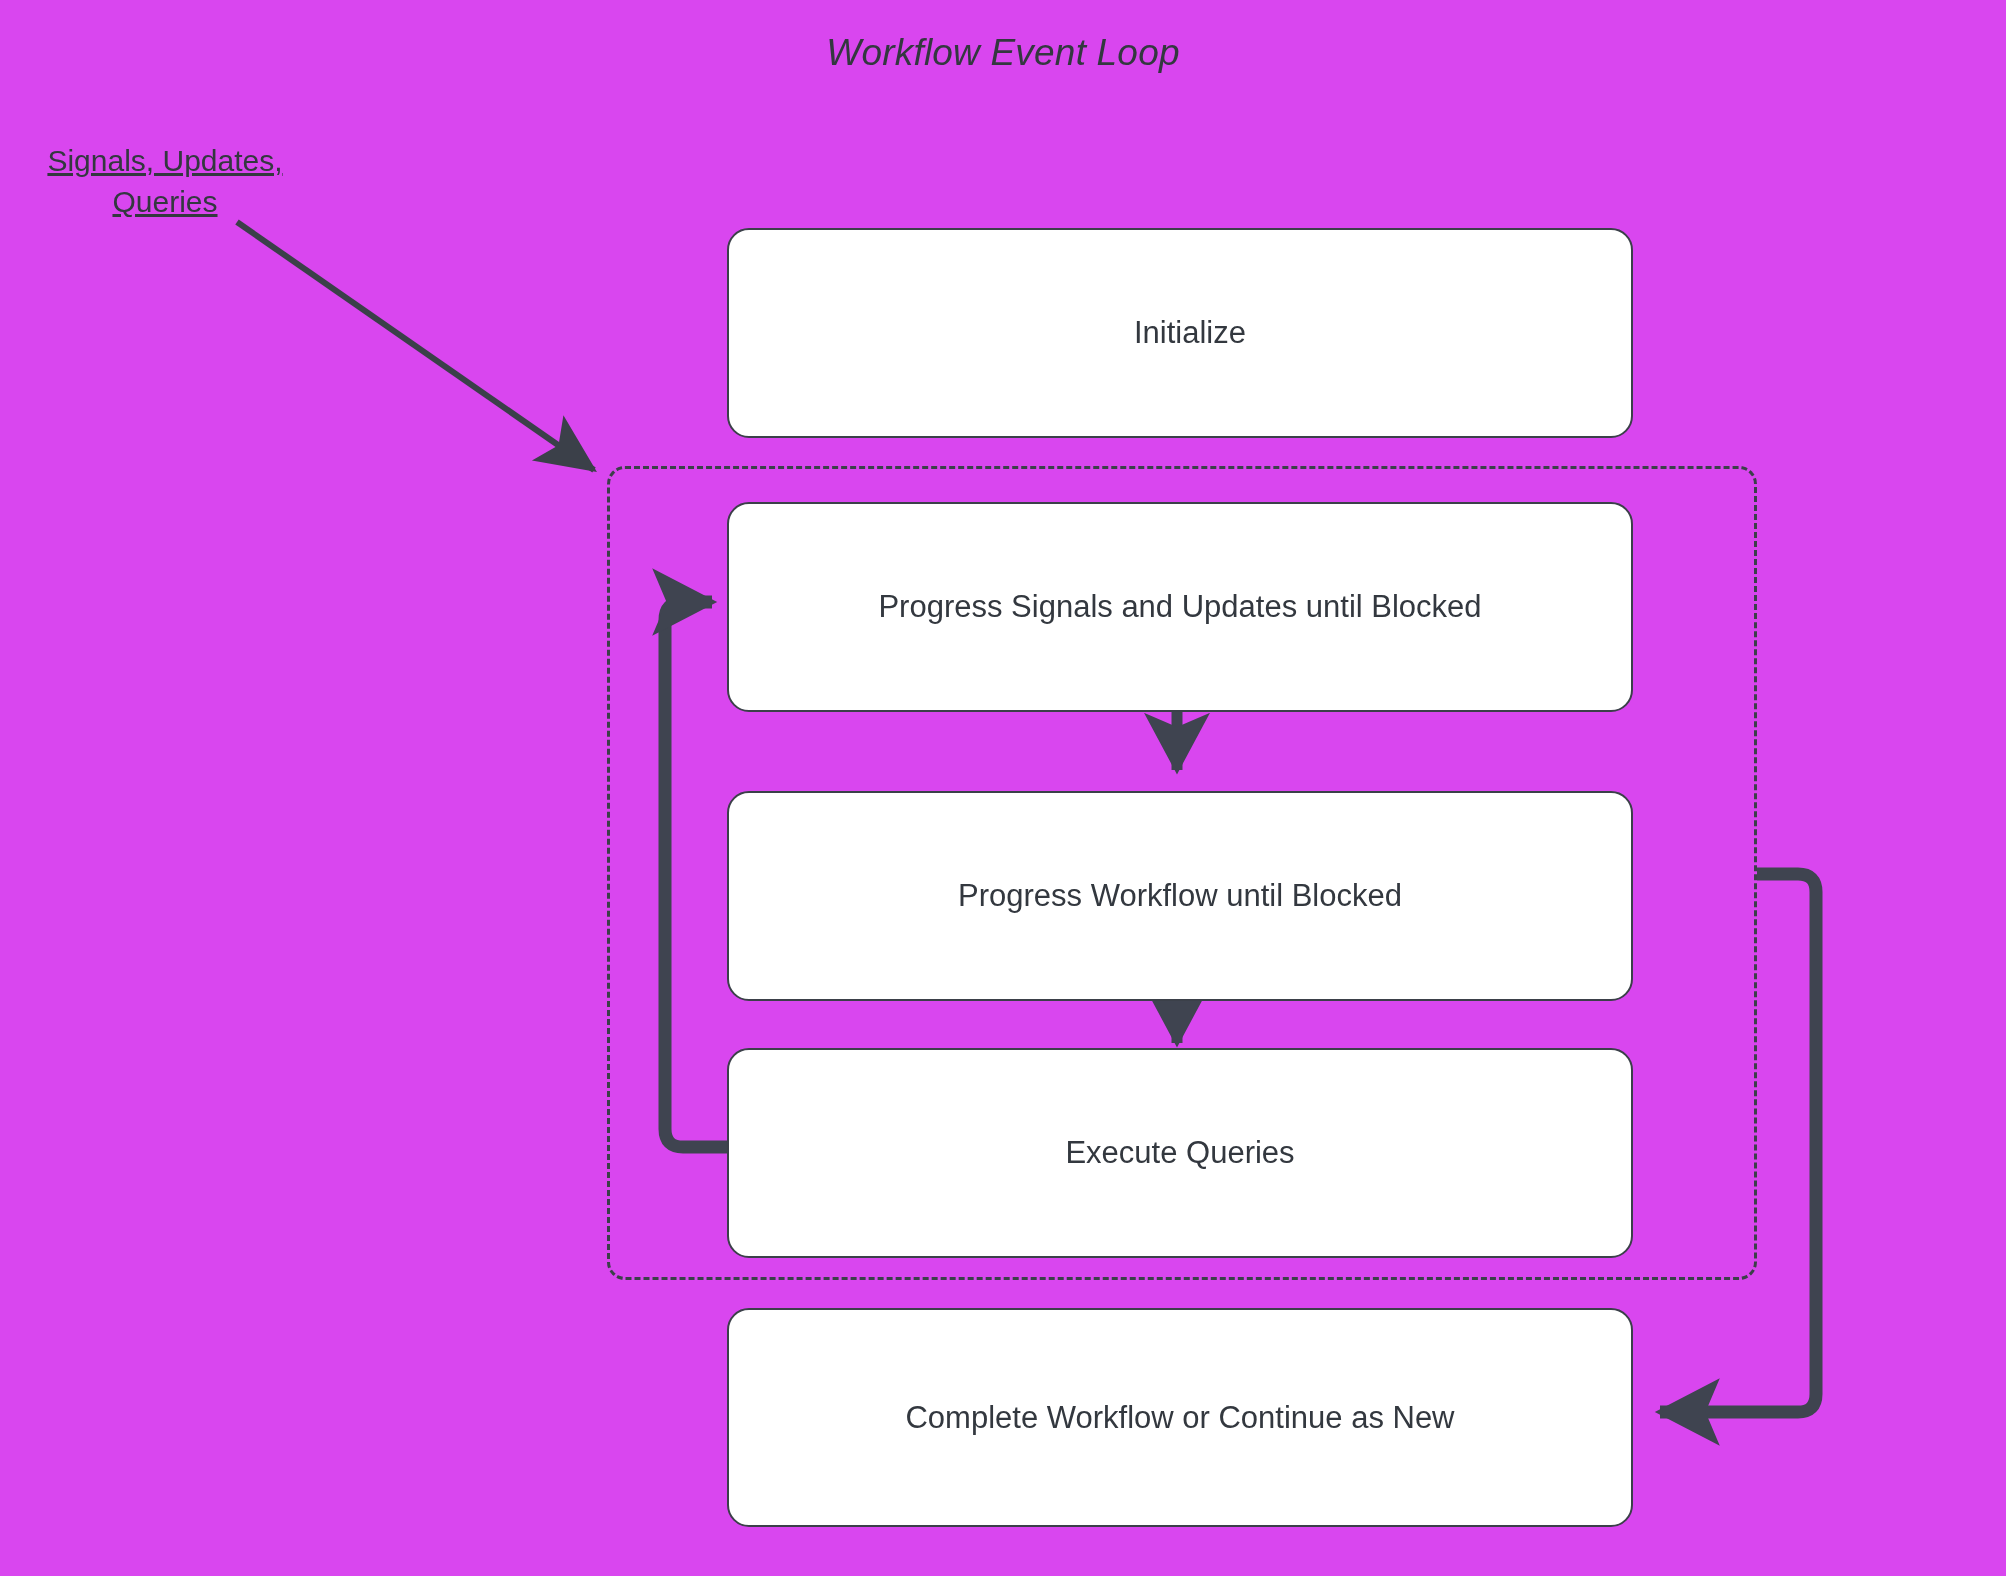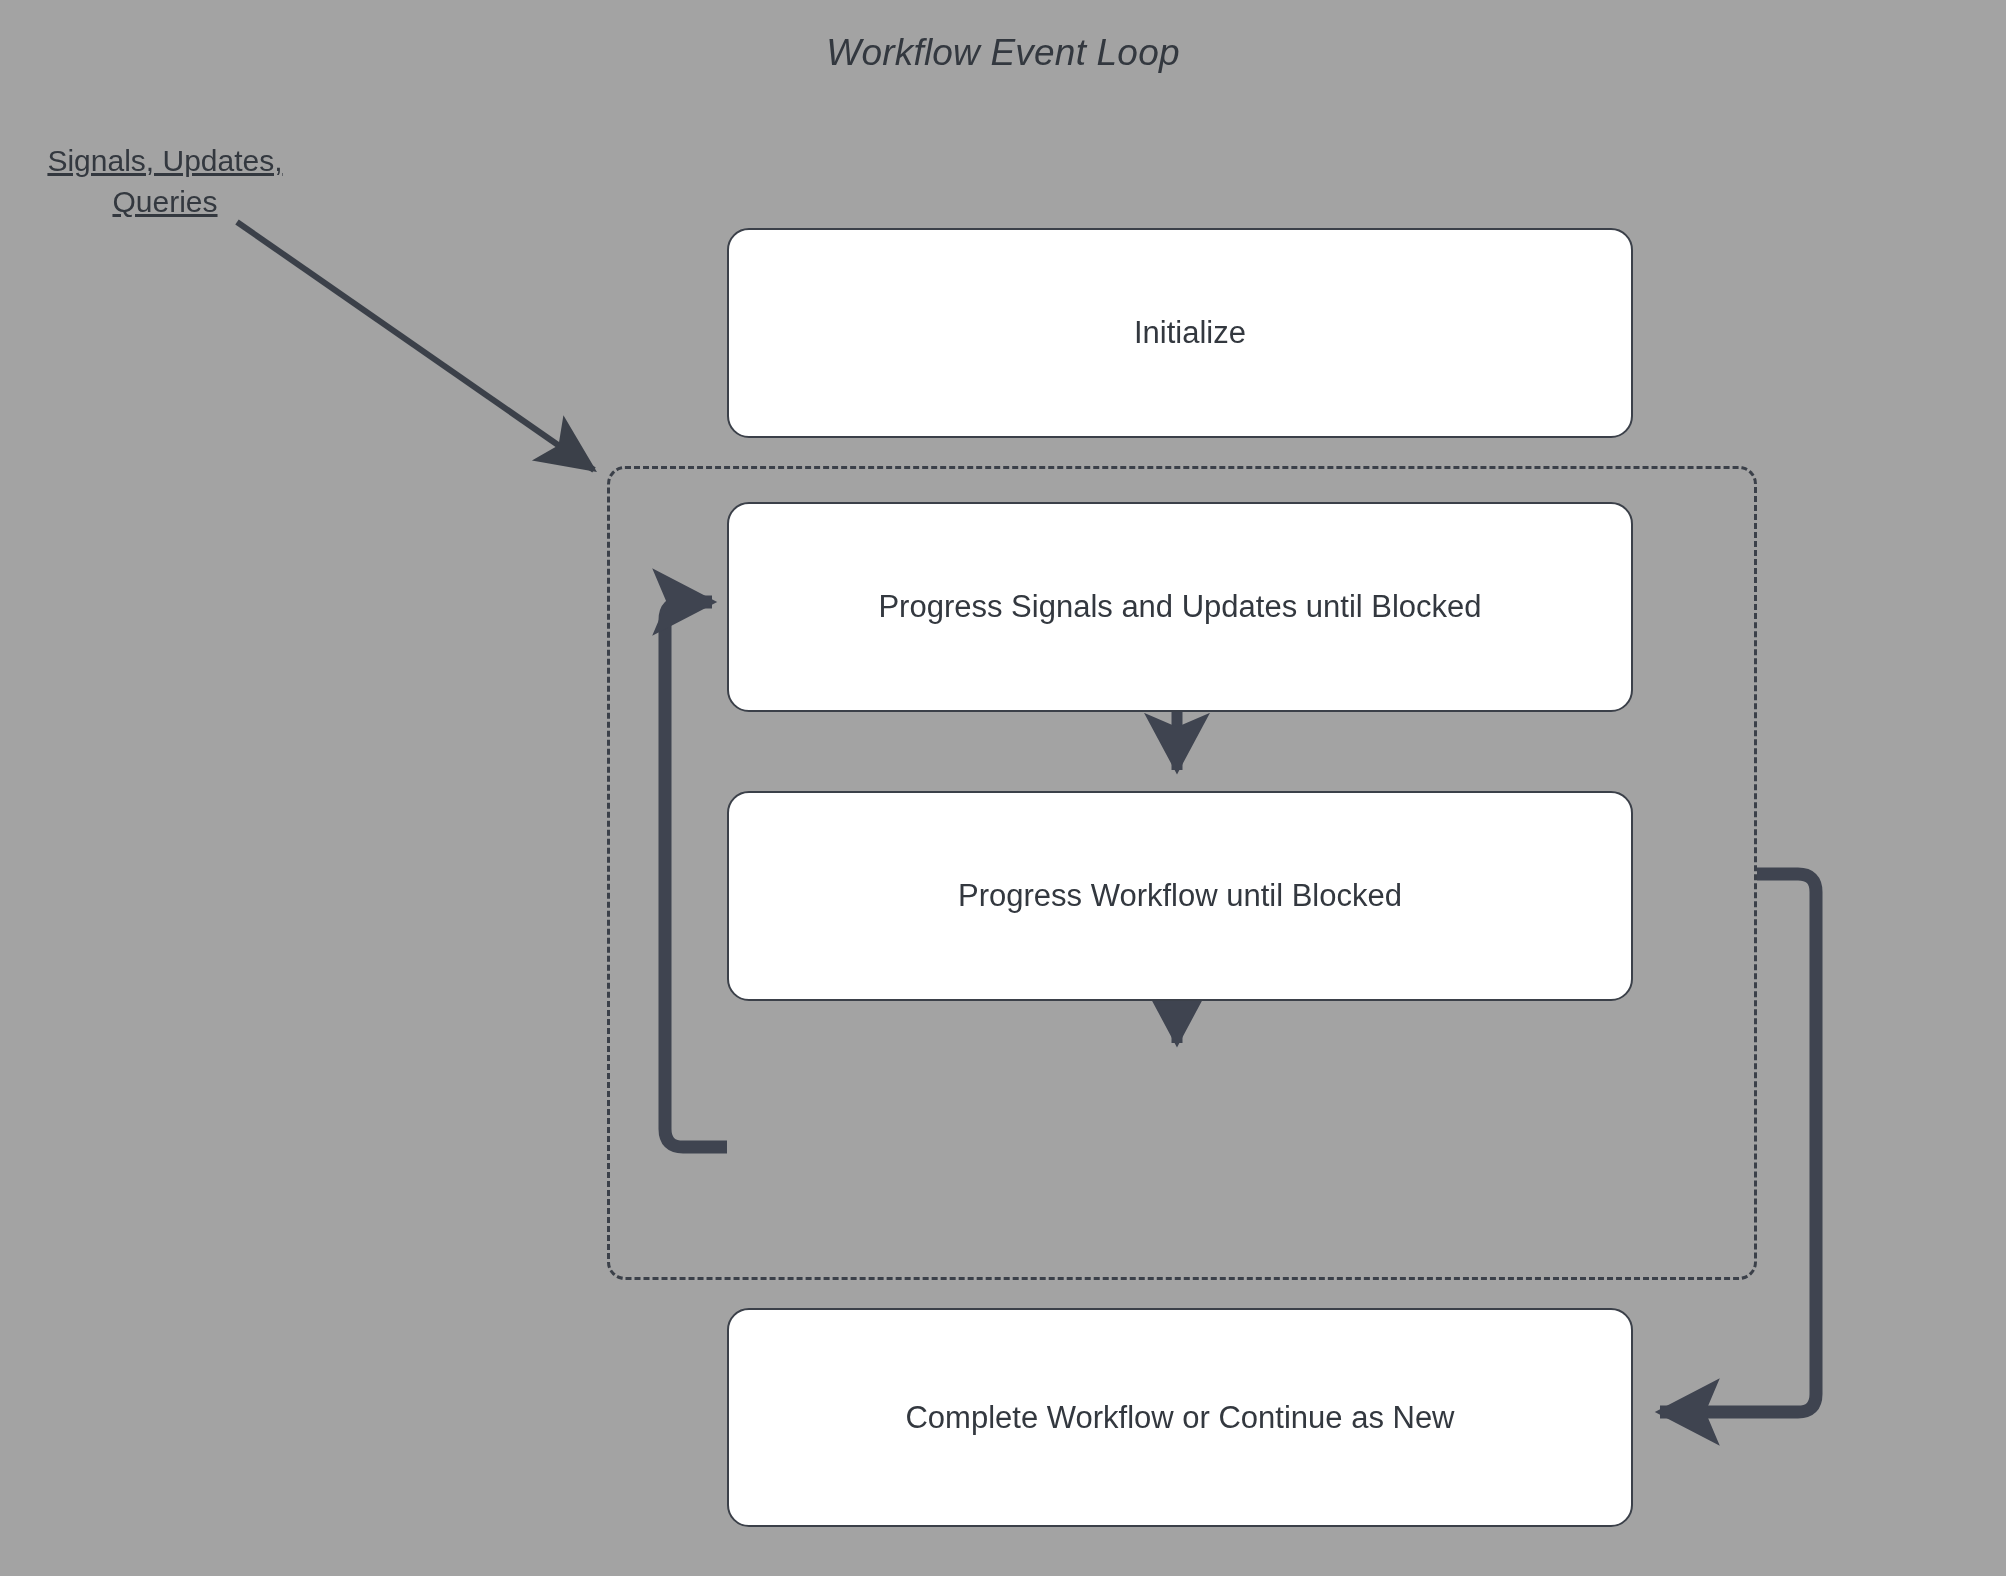--- a/index.html
+++ b/index.html
@@ -8,21 +8,21 @@
     background: #ffffff;
   }
   body {
     font-family: "Liberation Sans", sans-serif;
     color: #2f3440;
   }
   #canvas {
     position: relative;
     width: 2006px;
     height: 1576px;
-    background: #a3a3a3;
+    background: #d946ef;
     overflow: hidden;
   }
   #wires {
     position: absolute;
     left: 0;
     top: 0;
     width: 2006px;
     height: 1576px;
   }
   .diagram-title {
@@ -106,18 +106,21 @@
   </div>
 
   <div class="node" style="left: 727px; top: 502px; width: 906px; height: 210px;">
     <span>Progress Signals and Updates until Blocked</span>
   </div>
 
   <div class="node" style="left: 727px; top: 791px; width: 906px; height: 210px;">
     <span>Progress Workflow until Blocked</span>
   </div>
 
+  <div class="node" style="left: 727px; top: 1048px; width: 906px; height: 210px;">
+    <span>Execute Queries</span>
+  </div>
 
   <div class="node" style="left: 727px; top: 1308px; width: 906px; height: 219px;">
     <span>Complete Workflow or Continue as New</span>
   </div>
 
 </div>
 
 </body></html>

